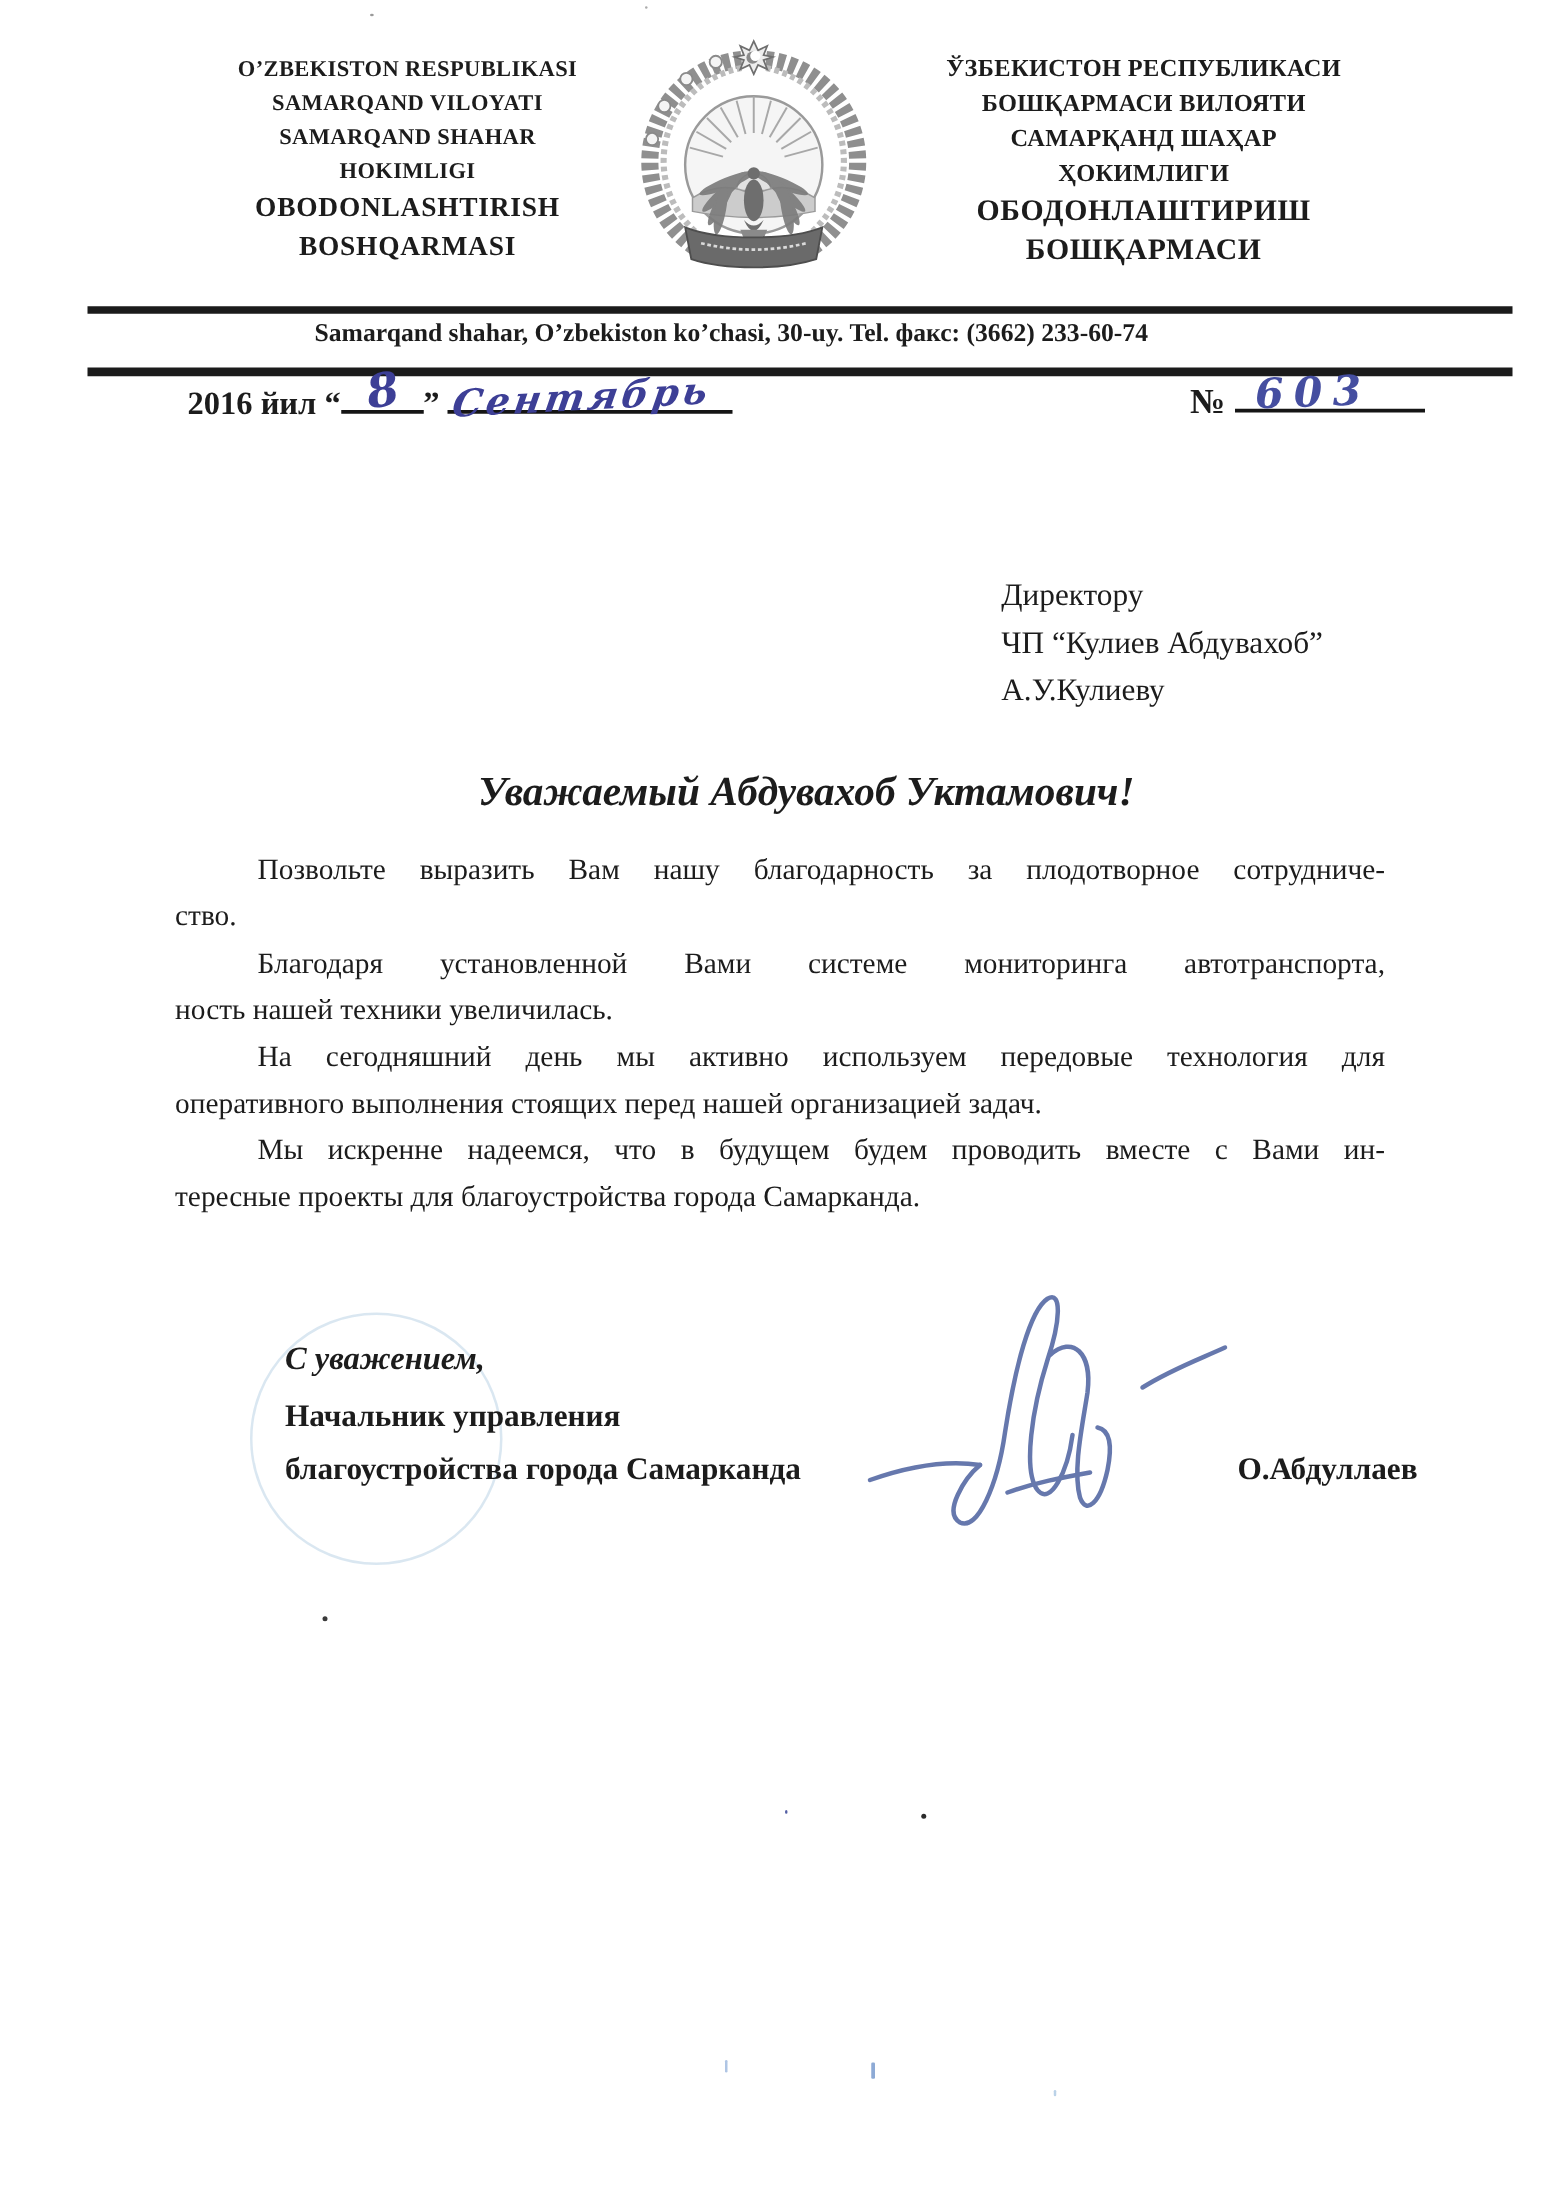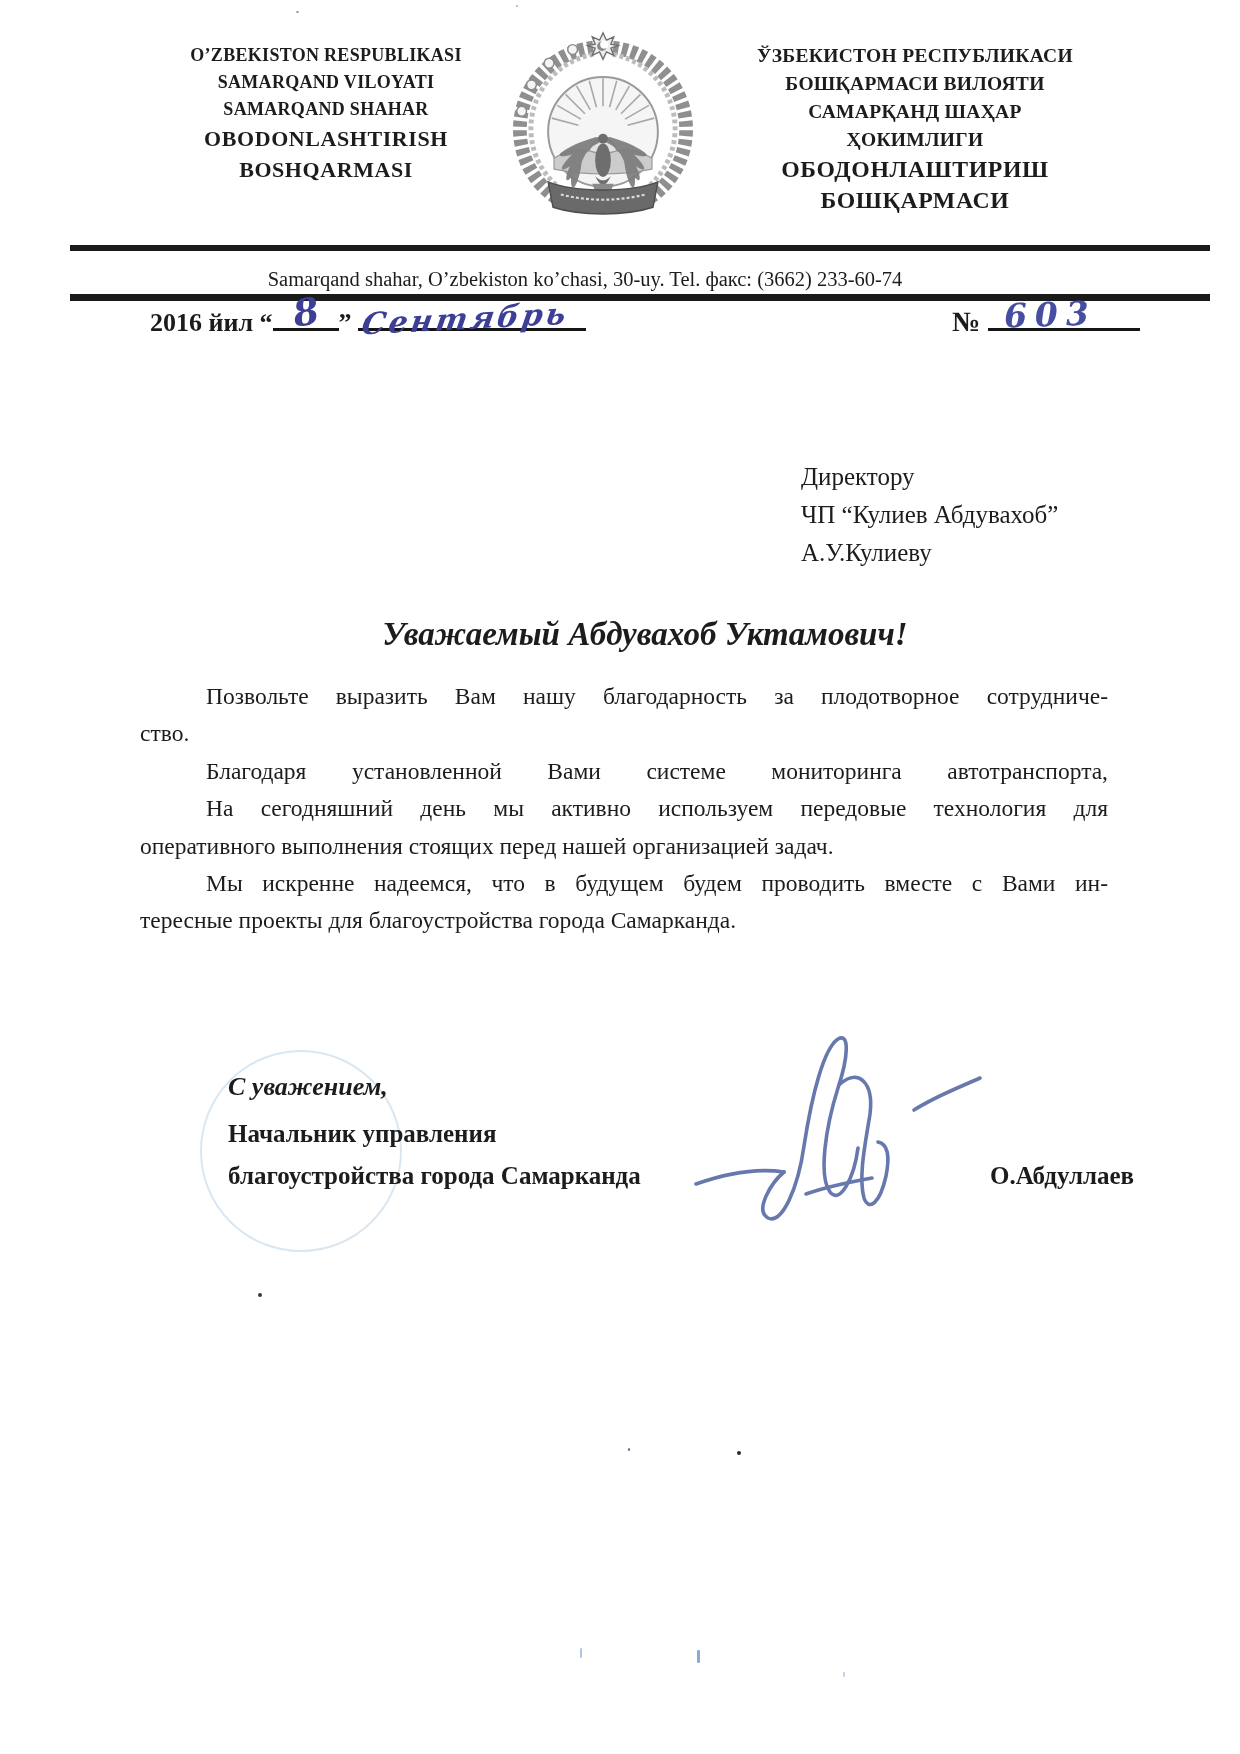--- a/index.html
+++ b/index.html
@@ -16,21 +16,21 @@
   .hdr-line{line-height:27px;letter-spacing:.3px;}
   .hdr-right .hdr-line{line-height:28px;}
   .hdr-line.lg{font-size:1.22em;line-height:31px;letter-spacing:.6px;}
   .emblem{position:absolute;left:505px;top:30px;width:196px;height:188px;}
 
   
   .rule{position:absolute;left:70px;width:1140px;background:#1b1b1b;}
   .rule-1{top:245px;height:6px;}
   .rule-2{top:294px;height:7px;}
   .addr{position:absolute;top:256px;left:70px;width:1030px;text-align:center;
-        font-weight:normal;font-size:20.5px;margin-top:12px;}
+        font-weight:bold;font-size:20.5px;}
 
   
   .ref-left{position:absolute;top:308px;left:150px;font-size:26px;font-weight:bold;white-space:nowrap;}
   .ref-right{position:absolute;top:306px;left:952px;font-size:28px;font-weight:bold;white-space:nowrap;}
   .blank{display:inline-block;border-bottom:3px solid #151515;height:6px;position:relative;vertical-align:baseline;}
   .blank-day{width:66px;}
   .blank-month{width:228px;margin-left:6px;}
   .blank-num{width:152px;margin-left:8px;}
   .hand{font-family:"DejaVu Serif",serif;font-style:italic;position:absolute;white-space:nowrap;color:#3d3f96;}
   .hand-day{font-size:37px;left:50%;bottom:-6px;transform:translateX(-50%) rotate(-9deg);}
@@ -63,20 +63,21 @@
   
   .speck{position:absolute;border-radius:50%;}
 </style>
 </head>
 <body>
 
 <div class="hdr-block hdr-left">
   <div class="hdr-line">O’ZBEKISTON RESPUBLIKASI</div>
   <div class="hdr-line">SAMARQAND VILOYATI</div>
   <div class="hdr-line">SAMARQAND SHAHAR</div>
+  <div class="hdr-line">HOKIMLIGI</div>
   <div class="hdr-line lg">OBODONLASHTIRISH</div>
   <div class="hdr-line lg">BOSHQARMASI</div>
 </div>
 
 <div class="emblem">
   <svg viewBox="0 0 200 190" width="196" height="188" xmlns="http://www.w3.org/2000/svg">
 
     <path d="M 90 17 A 84 84 0 0 0 52 170" fill="none" stroke="#8f8f8f" stroke-width="14" stroke-dasharray="6 3.5"></path>
     <path d="M 90 24 A 77 77 0 0 0 58 162" fill="none" stroke="#bcbcbc" stroke-width="5" stroke-dasharray="4 3"></path>
     <path d="M 110 17 A 84 84 0 0 1 148 170" fill="none" stroke="#8f8f8f" stroke-width="14" stroke-dasharray="6 3.5"></path>
@@ -154,20 +155,21 @@
   <div>ЧП “Кулиев Абдувахоб”</div>
   <div>А.У.Кулиеву</div>
 </div>
 
 <div class="salutation">Уважаемый Абдувахоб Уктамович!</div>
 
 <div class="body-text">
   <div class="bline just ind">Позвольте выразить Вам нашу благодарность за плодотворное сотрудниче-</div>
   <div class="bline">ство.</div>
   <div class="bline just ind">Благодаря установленной Вами системе мониторинга автотранспорта,</div>
+  <div class="bline">ность нашей техники увеличилась.</div>
   <div class="bline just ind">На сегодняшний день мы активно используем передовые технология для</div>
   <div class="bline">оперативного выполнения стоящих перед нашей организацией задач.</div>
   <div class="bline just ind">Мы искренне надеемся, что в будущем будем проводить вместе с Вами ин-</div>
   <div class="bline">тересные проекты для благоустройства города Самарканда.</div>
 </div>
 
 <div class="stamp"></div>
 <div class="regards">С уважением,</div>
 <div class="pos1">Начальник управления</div>
 <div class="pos2">благоустройства города Самарканда</div>

